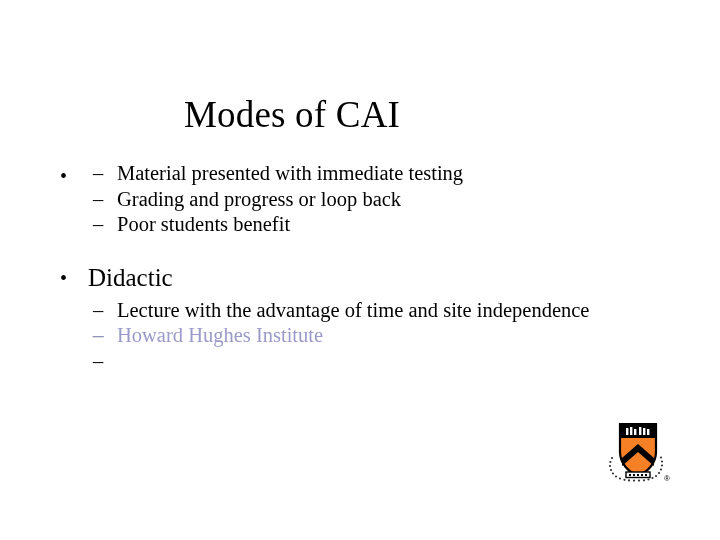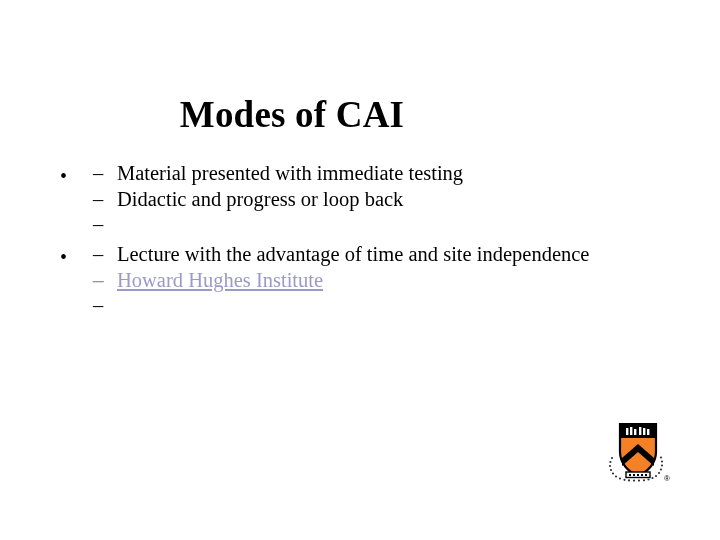--- a/index.html
+++ b/index.html
@@ -25,21 +25,21 @@
 
   
   .slide-title {
     position: absolute;
     left: 0;
     top: 68px;
     width: 584px;
     text-align: center;
     font-size: 37px;
     line-height: 44px;
-    font-weight: bold;
+    font-weight: normal;
     letter-spacing: 0.2px;
     color: #000000;
     white-space: nowrap;
   }
 
   
   .body-area {
     position: absolute;
     left: 52px;
     top: 156px;
@@ -81,21 +81,20 @@
     font-size: 20.5px;
     line-height: 24.5px;
   }
   .l2-text { display: inline; }
 
   .l2.is-link .l2-dash,
   .l2.is-link .l2-text {
     color: #9a9ac9;
   }
   .l2.is-link .l2-text {
-    text-decoration: underline;
     cursor: pointer;
   }
 
   .gap-after-first { height: 16px; }
 
   
   .logo {
     position: absolute;
     left: 600px;
     top: 408px;
@@ -117,33 +116,35 @@
       <div class="l1">
         <span class="l1-bullet">•</span>
       </div>
       <div class="l2-group">
         <div class="l2">
           <span class="l2-dash">–</span>
           <span class="l2-text">Material presented with immediate testing</span>
         </div>
         <div class="l2">
           <span class="l2-dash">–</span>
-          <span class="l2-text">Didactic and progress or loop back</span>
-        </div>
-        <div class="l2">
-          <span class="l2-dash">–</span>
+          <span class="l2-text">Grading and progress or loop back</span>
+        </div>
+        <div class="l2">
+          <span class="l2-dash">–</span>
+          <span class="l2-text">Poor students benefit</span>
         </div>
       </div>
     </div>
 
     <div class="gap-after-first"></div>
 
     <div class="section">
       <div class="l1">
         <span class="l1-bullet">•</span>
+        <span class="l1-text">Didactic</span>
       </div>
       <div class="l2-group">
         <div class="l2">
           <span class="l2-dash">–</span>
           <span class="l2-text">Lecture with the advantage of time and site independence</span>
         </div>
         <div class="l2">
           <span class="l2-dash">–</span>
         </div>
         <div class="l2 is-link">

